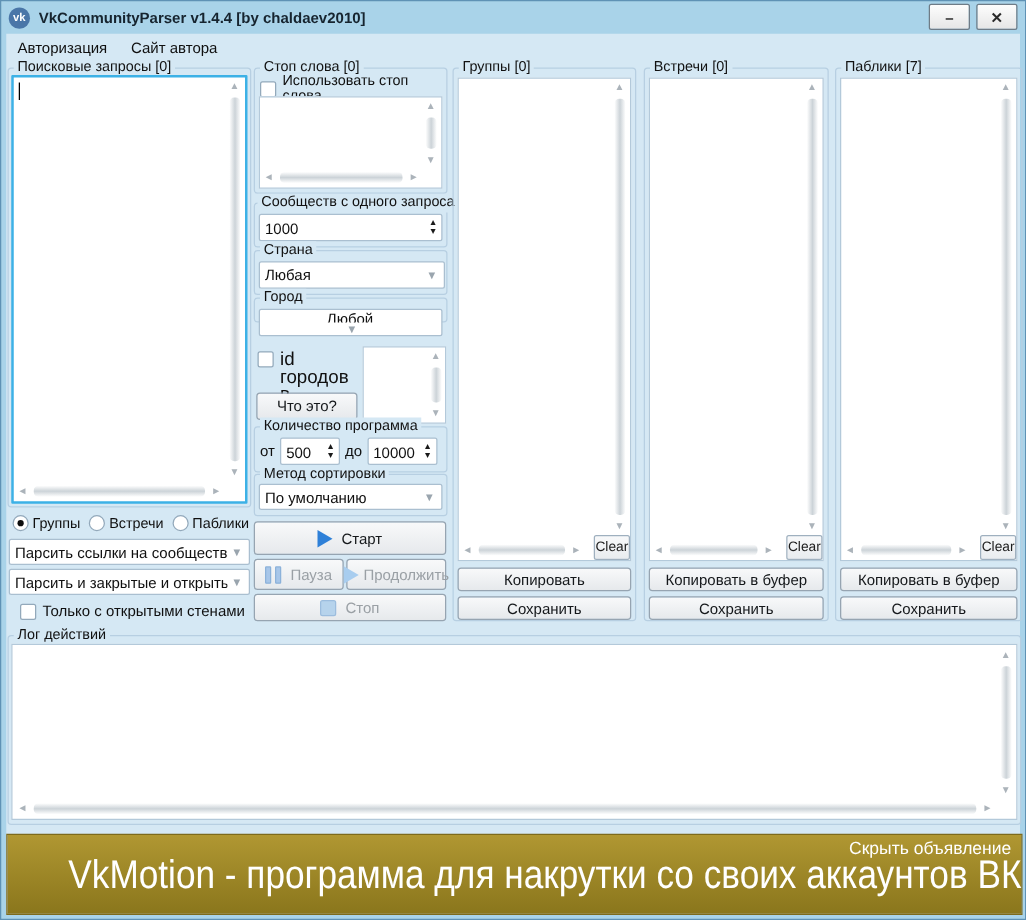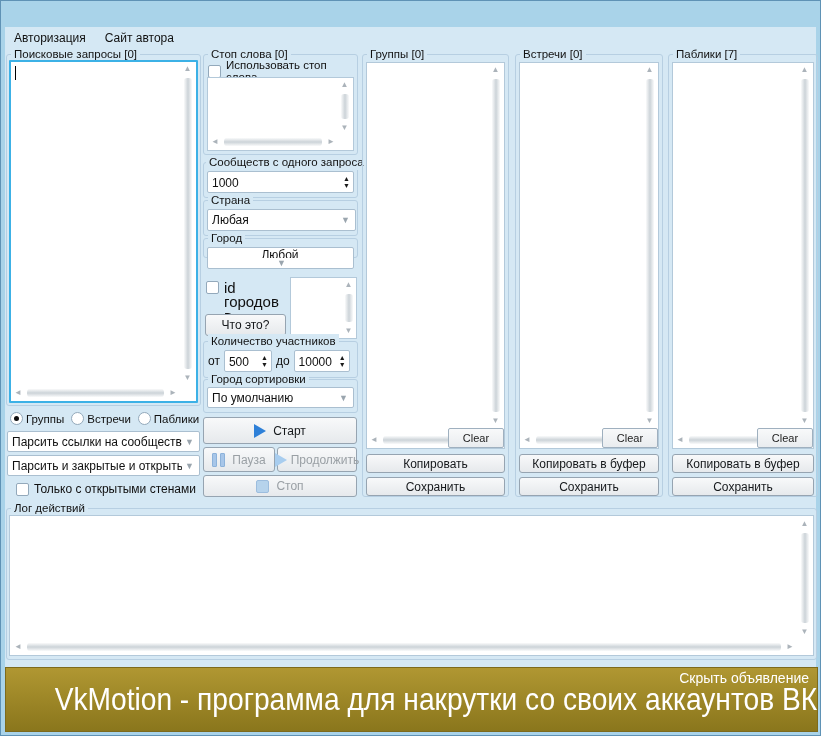--- a/index.html
+++ b/index.html
@@ -58,21 +58,21 @@
   .combo-arrow { color:#9aa5ae; font-size:9px; margin-left:3px; flex:0 0 auto; }
 
   .spin { position:absolute; background:#fff; border:1px solid #aabfd0; border-radius:2px; display:flex; align-items:stretch; font-size:12px; color:#101010; }
   .spin-text { flex:1; padding:4px 0 0 4px; overflow:hidden; white-space:nowrap; }
   .spin-btns { display:flex; flex-direction:column; justify-content:center; padding:0 3px; font-size:7px; line-height:7.5px; color:#1a1a1a; text-align:center; }
 
   
   .btn { position:absolute; background:linear-gradient(#f8f9fa,#e6e9ec); border:1px solid #96a4b1; border-radius:3px;
     font-size:12px; color:#15181b; display:flex; align-items:center; justify-content:center; gap:7px; white-space:nowrap; }
   .btn.disabled { color:#9aa0a5; }
-  .clear-btn { position:absolute; right:0; bottom:0; width:56px; height:20px; background:linear-gradient(#f8f9fa,#e9ecef);
+  .clear-btn { position:absolute; right:0; bottom:0; width:29px; height:20px; background:linear-gradient(#f8f9fa,#e9ecef);
     border:1px solid #9fb0bf; border-radius:2px; font-size:11px; color:#1d1d1d; display:flex; align-items:center; justify-content:center; }
 
   .ico-play { width:0; height:0; border-left:12px solid var(--accent-play,#2e80d8); border-top:7px solid transparent; border-bottom:7px solid transparent; }
   .ico-play.light { border-left-color:#a8cdef; }
   .ico-pause { display:flex; gap:3px; }
   .ico-pause i { width:5px; height:14px; background:#a7c6e9; border:1px solid #8cb2da; border-radius:1px; display:block; }
   .ico-stop { width:13px; height:13px; background:#b6d3ec; border:1px solid #9cbdde; border-radius:2px; }
 
   
   .cbrow { position:absolute; display:flex; align-items:flex-start; gap:5px; font-size:11.5px; color:#101010; }
@@ -89,20 +89,28 @@
     border:1px solid #7d6a1c; }
   .banner-hide { position:absolute; top:2px; right:8px; font-size:14px; color:#ffffff; }
   .banner-text { position:absolute; top:13px; left:0; right:0; text-align:center; font-size:32px; color:#ffffff;
     transform:scaleX(0.88); transform-origin:50% 50%; white-space:nowrap; font-weight:400; }
 </style>
 </head>
 <body>
 
 <div class="window">
 
+  <div class="titlebar">
+    <span class="vk-badge">vk</span>
+    <span class="title">VkCommunityParser v1.4.4 [by chaldaev2010]</span>
+    <span class="winbtns">
+      <span class="winbtn">–</span>
+      <span class="winbtn">✕</span>
+    </span>
+  </div>
 
   <div class="client">
 
     <div class="menubar">
       <span class="menu-item">Авторизация</span>
       <span class="menu-item">Сайт автора</span>
     </div>
 
     <div class="group" style="left:1px; top:27px; width:195px; height:352px;text-align:center;">
       <span class="group-label">Поисковые запросы [0]</span>
@@ -198,37 +206,37 @@
           <span class="sba">▲</span>
           <span class="sbt"></span>
           <span class="sba">▼</span>
         </div>
     </div>
     <div class="btn" style="left:200px; top:287px; width:81px; height:22px;">
       <span>Что это?</span>
     </div>
 
     <div class="group" style="left:198px; top:314px; width:155px; height:37px;">
-      <span class="group-label">Количество участников</span>
+      <span class="group-label">Количество программа</span>
       <div class="memrow" style="left:4px; top:8px;">
         <span>от</span>
         <span class="spin" style="position:static; width:48px; height:22px;">
           <span class="spin-text">500</span>
           <span class="spin-btns">▲<br>▼</span>
         </span>
         <span>до</span>
         <span class="spin" style="position:static; width:56px; height:22px;">
           <span class="spin-text">10000</span>
           <span class="spin-btns">▲<br>▼</span>
         </span>
       </div>
     </div>
 
     <div class="group" style="left:198px; top:352px; width:155px; height:34px;">
-      <span class="group-label">Город сортировки</span>
+      <span class="group-label">Метод сортировки</span>
       <div class="combo" style="left:3px; top:7px; right:3px; height:21px;">
         <span class="combo-text">По умолчанию</span>
         <span class="combo-arrow">▼</span>
       </div>
     </div>
 
     <div class="btn" style="left:198px; top:390px; width:154px; height:27px;">
       <span class="ico-play"></span>
       <span>Старт</span>
     </div>

